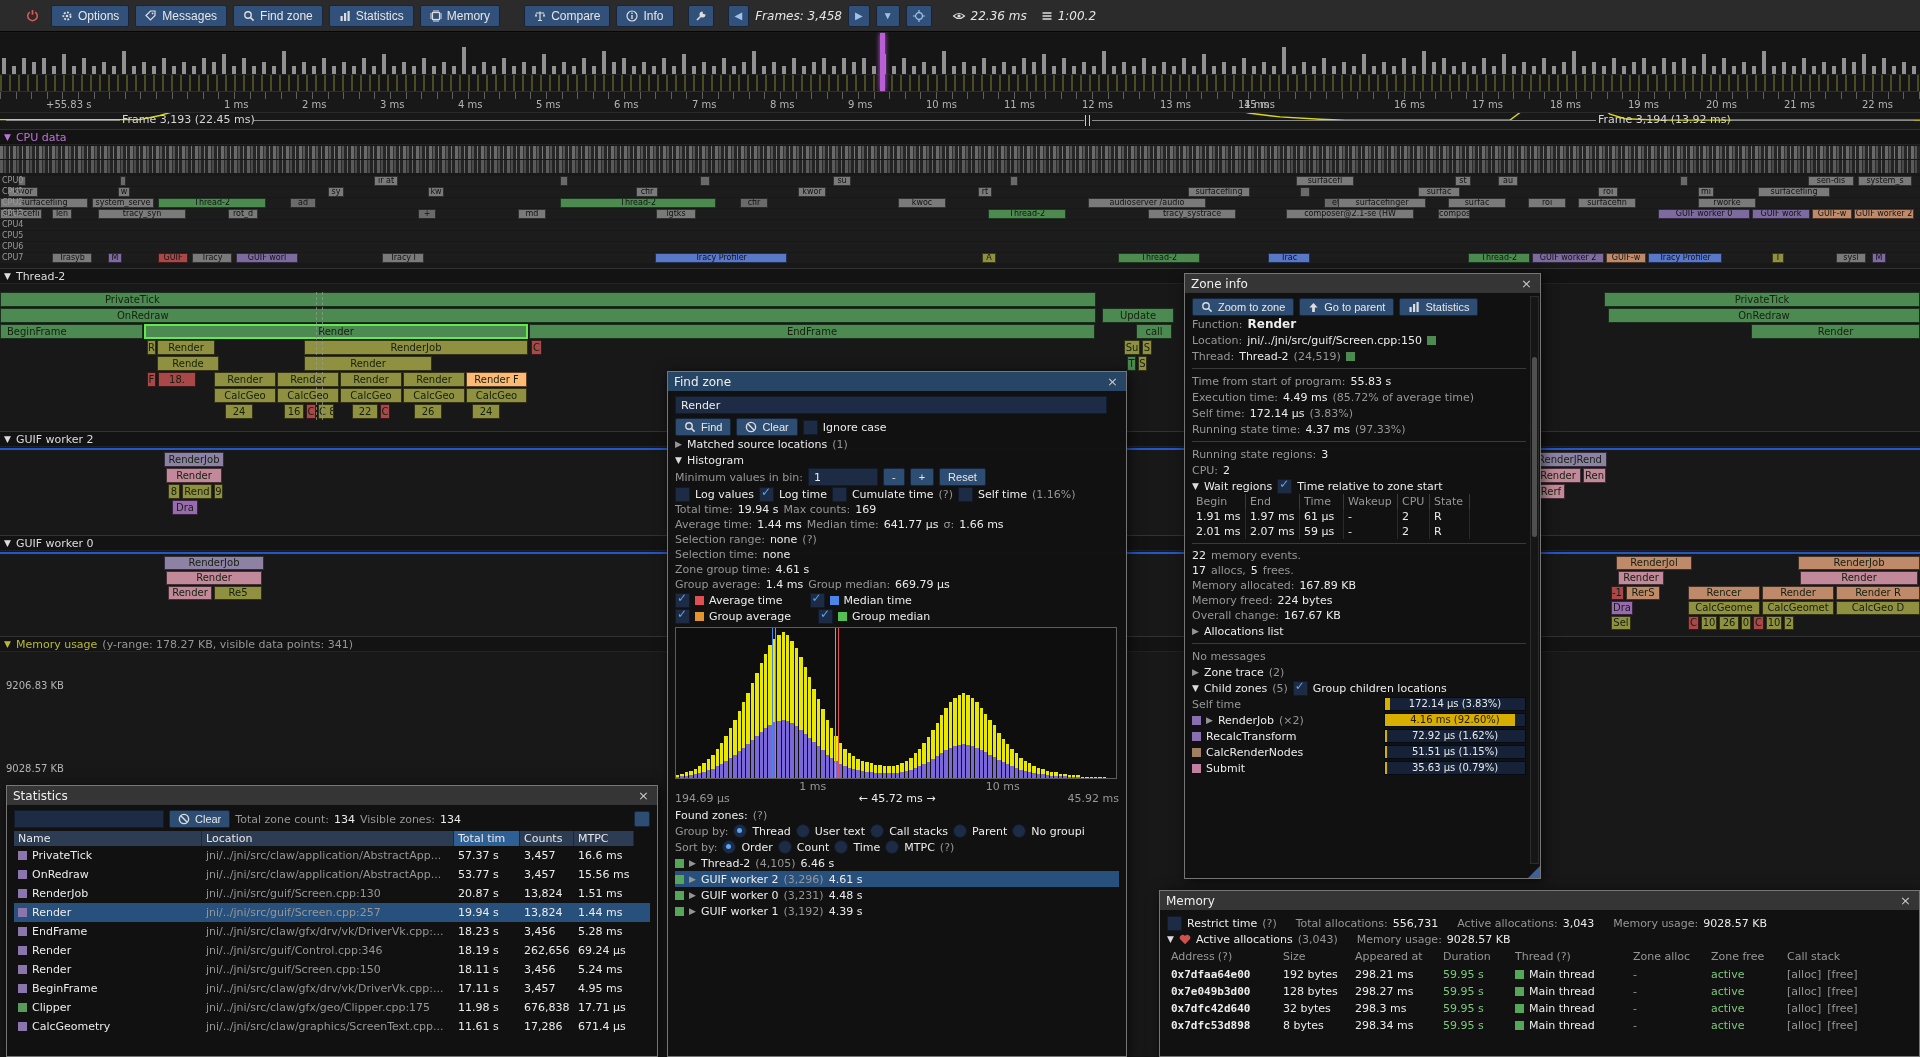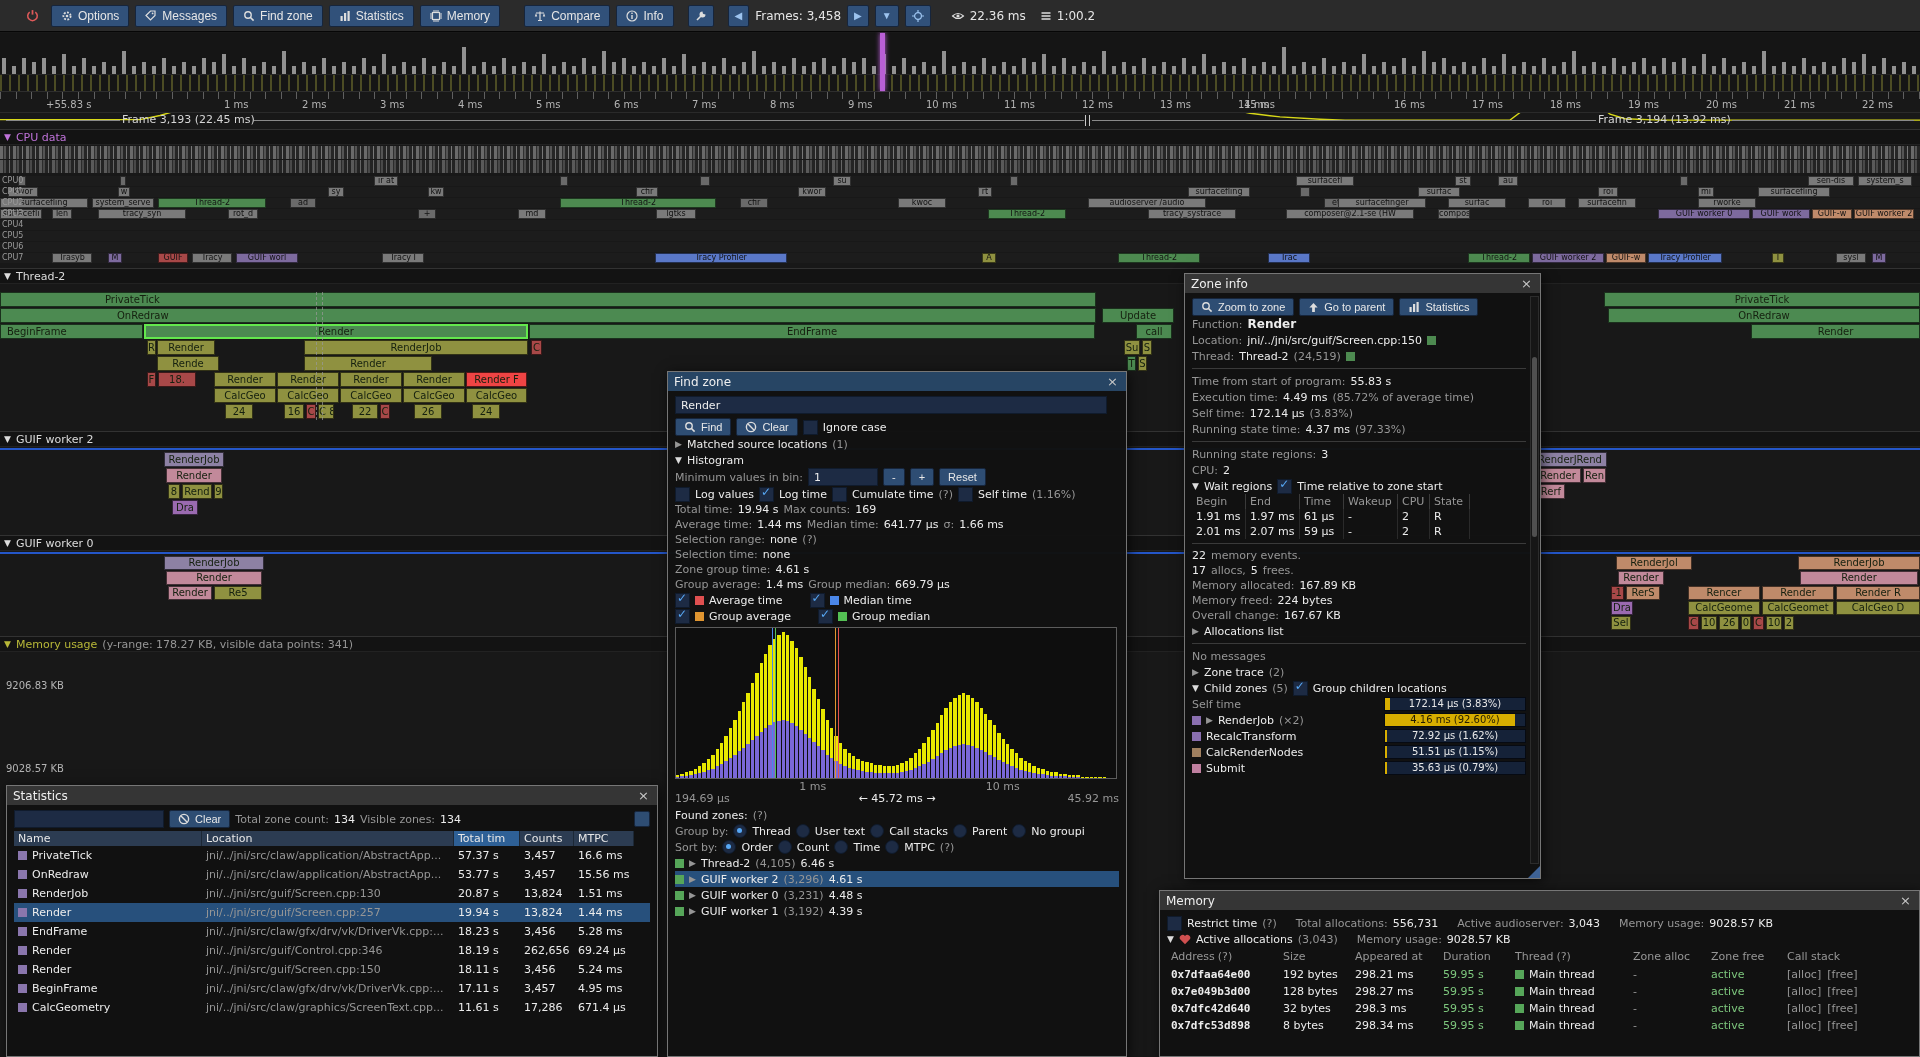--- a/index.html
+++ b/index.html
@@ -4,21 +4,21 @@
 <style>
   html,body{margin:0;padding:0;background:#0c0c0c;}
   #app{position:relative;width:1920px;height:1057px;overflow:hidden;background:#181818;
        font-family:"DejaVu Sans","Liberation Sans",sans-serif;font-size:11px;color:#dcdcdc;}
   .toolbar{position:absolute;left:0;top:0;width:1920px;height:32px;background:#2b2b2b;
        border-bottom:1px solid #060606;display:flex;align-items:center;gap:6px;padding:0 20px;box-sizing:border-box;z-index:4;}
   .tbtn{height:22px;display:inline-flex;align-items:center;gap:5px;padding:0 9px;background:#31517a;
        border:1px solid #16253c;border-radius:2px;color:#e6e6e6;font-size:12px;}
   .tbtn.icononly{padding:0 6px;}
   .tbtn.flat{background:transparent;border:none;}
-  .tbtxt{color:#e6e6e6;font-size:12px;white-space:nowrap;}
+  .tbtxt{color:#e6e6e6;font-size:12px;white-space:nowrap;font-style:italic;}
   .arrow{color:#9cc3ee;font-size:10px;}
   .icon{display:inline-flex;align-items:center;}
   .framestrip{position:absolute;left:0;top:33px;width:1920px;height:58px;background:#151515;border-bottom:1px solid #2e2e2e;}
   .fbar{position:absolute;background:#919191;width:4px;}
   .fsub{position:absolute;left:0;bottom:0;width:100%;height:16px;border-top:1px solid #262626;
        background:repeating-linear-gradient(90deg,#5a5a28 0 2px,transparent 2px 9px);opacity:.8;}
   .fhl{position:absolute;width:5px;top:0;height:58px;}
   .ruler{position:absolute;left:0;top:92px;width:1920px;height:20px;background:#181818;border-bottom:1px solid #2a2a2a;}
   .ruler .ticks{position:absolute;left:0;top:0;width:100%;height:7px;
        background:repeating-linear-gradient(90deg,#606060 0 1px,transparent 1px 15.6px);}
@@ -560,21 +560,21 @@
       <div class="zone" style="left: 157px; width: 62px; top: 356px; height: 15px; line-height: 13px; background: rgb(143, 145, 64);">Rende</div>
       <div class="zone" style="left: 304px; width: 128px; top: 356px; height: 15px; line-height: 13px; background: rgb(143, 145, 64);">Render</div>
       <div class="zone" style="left: 1127px; width: 9px; top: 356px; height: 15px; line-height: 13px; background: rgb(76, 138, 81);">T</div>
       <div class="zone" style="left: 1138px; width: 9px; top: 356px; height: 15px; line-height: 13px; background: rgb(143, 145, 64);">S</div>
       <div class="zone" style="left: 147px; width: 9px; top: 372px; height: 15px; line-height: 13px; background: rgb(168, 72, 72);">F</div>
       <div class="zone" style="left: 158px; width: 38px; top: 372px; height: 15px; line-height: 13px; background: rgb(168, 72, 72);">18.</div>
       <div class="zone" style="left: 214px; width: 62px; top: 372px; height: 15px; line-height: 13px; background: rgb(143, 145, 64);">Render</div>
       <div class="zone" style="left: 277px; width: 62px; top: 372px; height: 15px; line-height: 13px; background: rgb(143, 145, 64);">Render</div>
       <div class="zone" style="left: 340px; width: 62px; top: 372px; height: 15px; line-height: 13px; background: rgb(143, 145, 64);">Render</div>
       <div class="zone" style="left: 403px; width: 62px; top: 372px; height: 15px; line-height: 13px; background: rgb(143, 145, 64);">Render</div>
-      <div class="zone" style="left: 466px; width: 61px; top: 372px; height: 15px; line-height: 13px; background: #ef4444;">Render F</div>
+      <div class="zone" style="left: 466px; width: 61px; top: 372px; height: 15px; line-height: 13px; background: #fdba74;">Render F</div>
       <div class="zone" style="left: 214px; width: 62px; top: 388px; height: 15px; line-height: 13px; background: rgb(143, 145, 64);">CalcGeo</div>
       <div class="zone" style="left: 277px; width: 62px; top: 388px; height: 15px; line-height: 13px; background: rgb(143, 145, 64);">CalcGeo</div>
       <div class="zone" style="left: 340px; width: 62px; top: 388px; height: 15px; line-height: 13px; background: rgb(143, 145, 64);">CalcGeo</div>
       <div class="zone" style="left: 403px; width: 62px; top: 388px; height: 15px; line-height: 13px; background: rgb(143, 145, 64);">CalcGeo</div>
       <div class="zone" style="left: 466px; width: 61px; top: 388px; height: 15px; line-height: 13px; background: rgb(143, 145, 64);">CalcGeo</div>
       <div class="zone" style="left: 225px; width: 28px; top: 404px; height: 15px; line-height: 13px; background: rgb(143, 145, 64);">24</div>
       <div class="zone" style="left: 284px; width: 20px; top: 404px; height: 15px; line-height: 13px; background: rgb(143, 145, 64);">16</div>
       <div class="zone" style="left: 306px; width: 10px; top: 404px; height: 15px; line-height: 13px; background: rgb(168, 72, 72);">C</div>
       <div class="zone" style="left: 318px; width: 16px; top: 404px; height: 15px; line-height: 13px; background: rgb(143, 145, 64);">C 8</div>
       <div class="zone" style="left: 352px; width: 26px; top: 404px; height: 15px; line-height: 13px; background: rgb(143, 145, 64);">22</div>
@@ -744,20 +744,30 @@
         </div>
         <div class="grid" style="grid-template-columns: 188px 252px 66px 54px 60px; height: 19px; align-items: center;">
           <span class="cell line" style="gap: 5px;">
             <span class="sq" style="background: rgb(138, 118, 173);"></span>
             <span class="lv">BeginFrame</span>
           </span>
           <span class="cell lg">jni/../jni/src/claw/gfx/drv/vk/DriverVk.cpp:...</span>
           <span class="cell lv">17.11 s</span>
           <span class="cell lv">3,457</span>
           <span class="cell lv">4.95 ms</span>
+        </div>
+        <div class="grid" style="grid-template-columns: 188px 252px 66px 54px 60px; height: 19px; align-items: center;">
+          <span class="cell line" style="gap: 5px;">
+            <span class="sq" style="background: rgb(90, 154, 90);"></span>
+            <span class="lv">Clipper</span>
+          </span>
+          <span class="cell lg">jni/../jni/src/claw/gfx/geo/Clipper.cpp:175</span>
+          <span class="cell lv">11.98 s</span>
+          <span class="cell lv">676,838</span>
+          <span class="cell lv">17.71 µs</span>
         </div>
         <div class="grid" style="grid-template-columns: 188px 252px 66px 54px 60px; height: 19px; align-items: center;">
           <span class="cell line" style="gap: 5px;">
             <span class="sq" style="background: rgb(138, 118, 173);"></span>
             <span class="lv">CalcGeometry</span>
           </span>
           <span class="cell lg">jni/../jni/src/claw/graphics/ScreenText.cpp...</span>
           <span class="cell lv">11.61 s</span>
           <span class="cell lv">17,286</span>
           <span class="cell lv">671.4 µs</span>
@@ -1253,21 +1263,21 @@
       <span class="wtitle">Memory</span>
       <span class="wclose">×</span>
     </div>
     <div class="wbody" id="me-body">
         <div class="line">
           <span class="cb"></span>
           <span class="lv">Restrict time</span>
           <span class="lg">(?)</span>
           <span class="lg" style="margin-left: 14px;">Total allocations:</span>
           <span class="lv">556,731</span>
-          <span class="lg" style="margin-left: 14px;">Active audioserver:</span>
+          <span class="lg" style="margin-left: 14px;">Active allocations:</span>
           <span class="lv">3,043</span>
           <span class="lg" style="margin-left: 14px;">Memory usage:</span>
           <span class="lv">9028.57 KB</span>
         </div>
         <div class="line">
           <span class="caret">▼</span>
           <span class="icon">
             <svg width="12" height="11" viewBox="0 0 12 11">
               <path d="M6 10.2 1.4 5.6A2.8 2.8 0 0 1 6 2a2.8 2.8 0 0 1 4.6 3.6z" fill="#d05050"></path>
             </svg>

